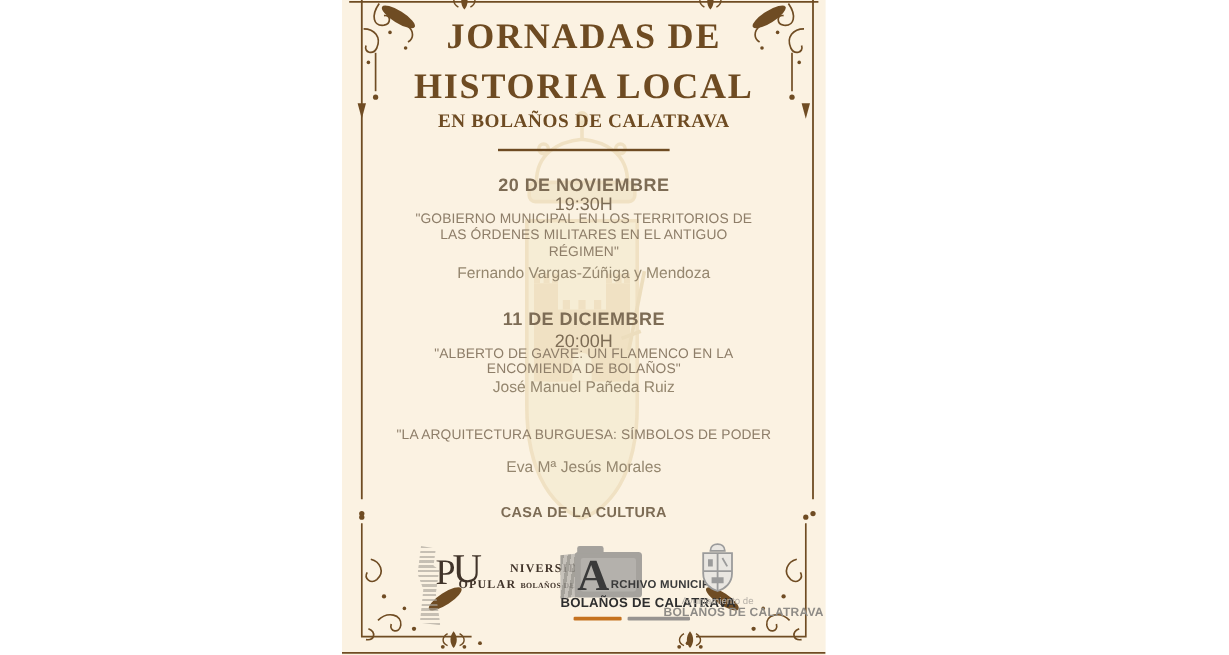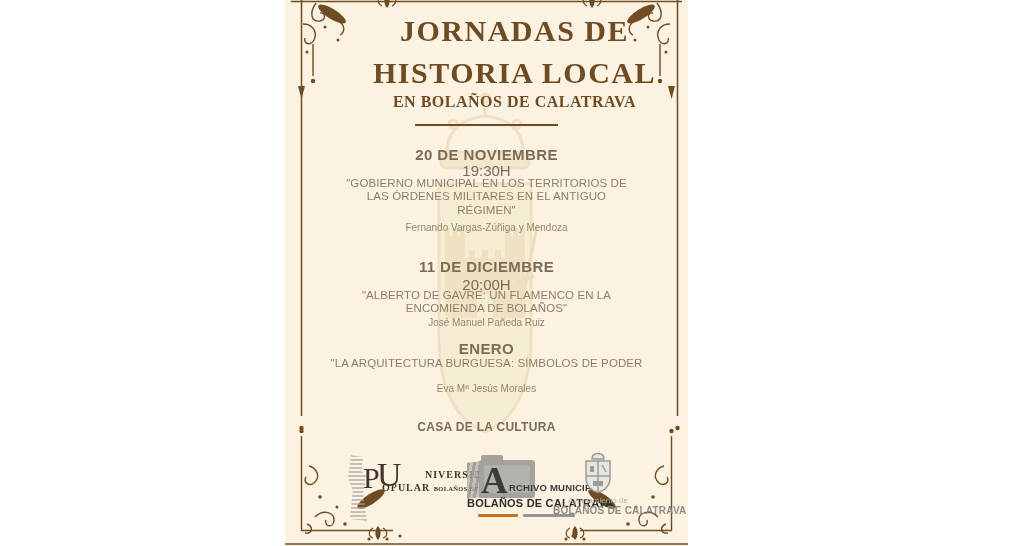--- a/index.html
+++ b/index.html
@@ -2,29 +2,29 @@
 <html><head>
 <meta charset="utf-8">
 <style>
   html,body{margin:0;padding:0;background:#ffffff;}
   .screen{position:relative;width:1024px;height:546px;background:#ffffff;overflow:hidden;
           font-family:"Liberation Sans","DejaVu Sans",sans-serif;}
   .poster{position:absolute;left:285px;top:0;width:403px;height:546px;background:#fbf2e2;}
   .wm{position:absolute;left:100px;top:88px;width:200px;height:420px;opacity:.8;}
   .orn{position:absolute;left:0;top:0;width:403px;height:546px;}
   .abs{position:absolute;left:0;width:100%;text-align:center;}
-  .title{font-family:"Liberation Serif","DejaVu Serif",serif;font-weight:bold;color:#6e4b22;padding-left:28px;}
+  .title{font-family:"Liberation Serif","DejaVu Serif",serif;font-weight:bold;color:#6e4b22;}
   .title1{top:14px;font-size:30px;letter-spacing:1.5px;line-height:34px;}
   .title2{top:56px;font-size:30px;letter-spacing:1.5px;line-height:34px;}
   .subtitle{top:93px;font-size:16px;letter-spacing:.5px;line-height:18px;}
   .rule{position:absolute;left:130px;top:124px;width:143px;height:2px;background:#6e4b22;}
   .ev-date{font-weight:bold;font-size:15px;letter-spacing:.4px;color:#7d6c55;line-height:17px;}
   .ev-time{font-weight:normal;font-size:15px;color:#7d6c55;line-height:13px;}
   .ev-talk{font-size:11.5px;color:#8e7e69;line-height:13.4px;letter-spacing:.1px;}
-  .ev-speaker{font-size:10px;color:#95876f;line-height:13px;}
+  .ev-speaker{font-size:13px;color:#95876f;line-height:13px;}
   .venue{font-weight:bold;font-size:12px;color:#7d6c55;letter-spacing:.3px;line-height:14px;}
   
   .sponsors{position:absolute;left:0;top:450px;width:403px;height:90px;}
   .up{position:absolute;left:63px;top:5px;width:118px;height:72px;color:#41342a;
       font-family:"Liberation Serif","DejaVu Serif",serif;}
   .up-tower{position:absolute;left:0;top:0;width:19px;height:66px;opacity:.65;
       background:repeating-linear-gradient(180deg,#aaa49a 0 2px,rgba(0,0,0,0) 2px 4px);
       clip-path:polygon(15% 0,80% 3%,70% 25%,95% 30%,80% 60%,100% 100%,10% 97%,25% 55%,0 35%);}
   .up-p{position:absolute;left:15px;top:8px;font-size:30px;line-height:30px;}
   .up-u{position:absolute;left:29px;top:3px;font-size:34px;line-height:34px;}
@@ -152,21 +152,20 @@
     <div class="abs ev-speaker" style="top:221px">Fernando Vargas-Zúñiga y Mendoza</div>
 
     <div class="abs ev-date" style="top:258px">11 DE DICIEMBRE</div>
     <div class="abs ev-time" style="top:278px">20:00H</div>
     <div class="abs ev-talk" style="top:289px">
       <div>"ALBERTO DE GAVRE: UN FLAMENCO EN LA</div>
       <div>ENCOMIENDA DE BOLAÑOS"</div>
     </div>
     <div class="abs ev-speaker" style="top:316px">José Manuel Pañeda Ruiz</div>
 
-    <div class="abs ev-date" style="top:340px">ENERO</div>
     <div class="abs ev-talk" style="top:357px">
       <div>"LA ARQUITECTURA BURGUESA: SÍMBOLOS DE PODER</div>
     </div>
     <div class="abs ev-speaker" style="top:382px">Eva Mª Jesús Morales</div>
 
     <div class="abs venue" style="top:420px">CASA DE LA CULTURA</div>
 
     <div class="sponsors">
 
       <div class="up">

